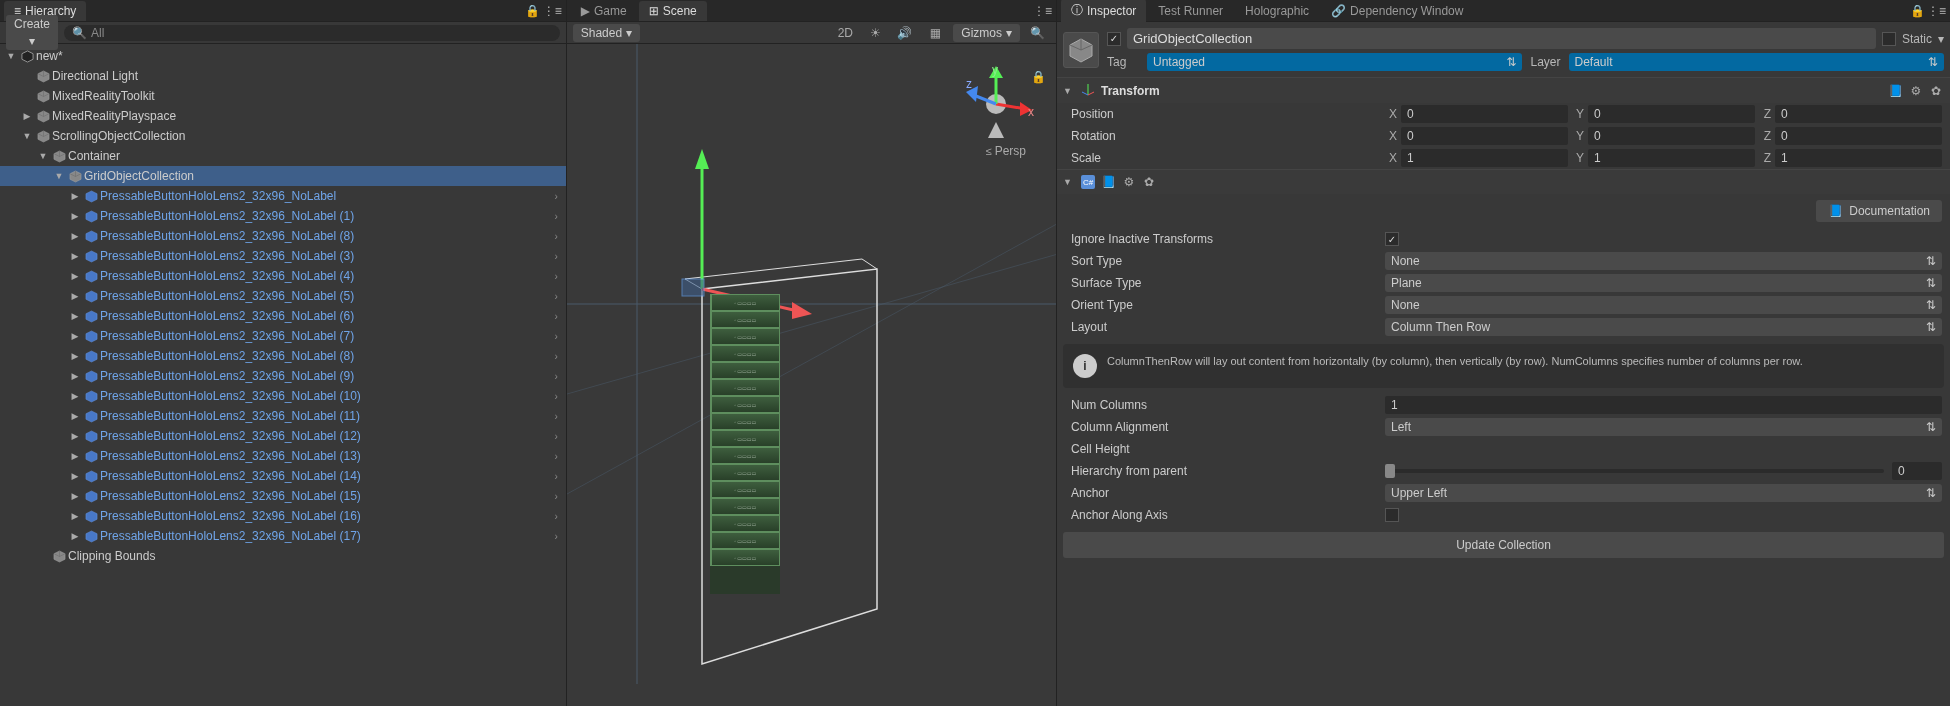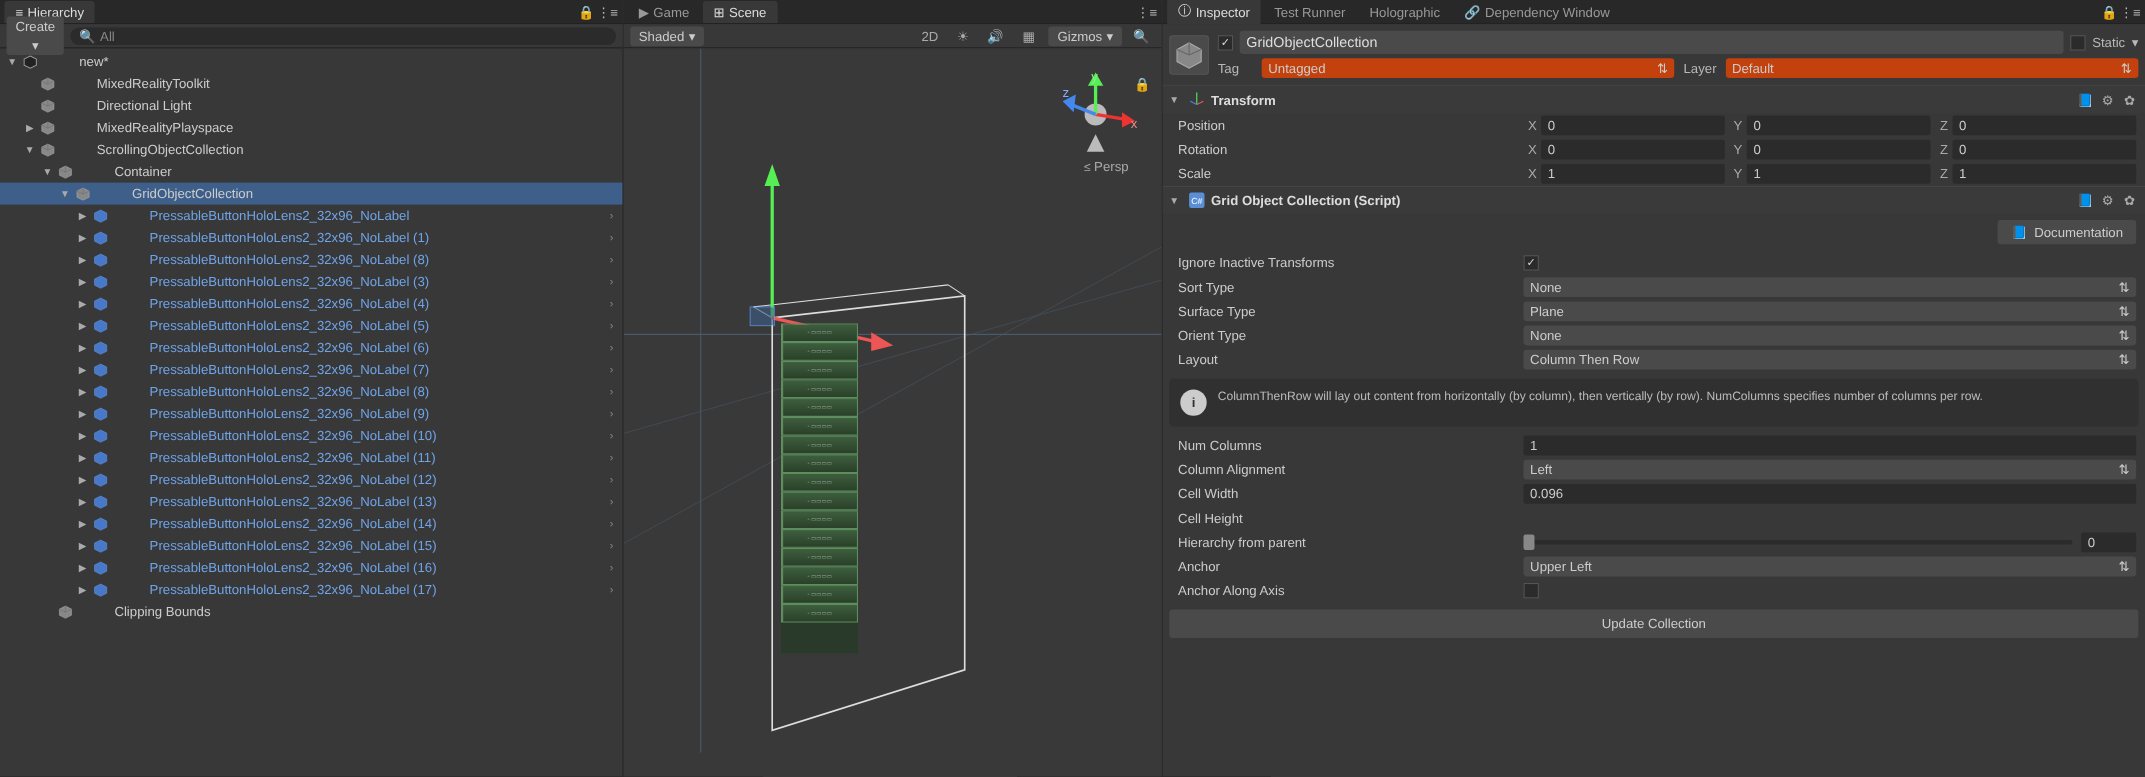--- a/index.html
+++ b/index.html
@@ -20,38 +20,38 @@
 
 .tree { flex: 1; overflow: auto; padding: 2px 0; scrollbar-width: thin; scrollbar-color: #555 #383838; }
 .tree::-webkit-scrollbar { width: 14px; }
 .tree::-webkit-scrollbar-track { background: #383838; }
 .tree::-webkit-scrollbar-thumb { background: #555; }
 .tree-row { display: flex; align-items: center; height: 20px; padding-left: 4px; cursor: pointer; gap: 2px; }
 .tree-row.selected { background: #3e5f8a; }
 .tree-toggle { width: 14px; text-align: center; color: #aaa; font-size: 9px; }
 .cube-icon { width: 14px; height: 14px; display: inline-flex; align-items: center; justify-content: center; }
 .cube-icon svg { width: 13px; height: 13px; }
-.tree-label { color: #ccc; white-space: nowrap; margin-left: 36px; }
+.tree-label { color: #ccc; white-space: nowrap; }
 .tree-label.prefab { color: #6fa4e8; }
 .row-chevron { margin-left: auto; margin-right: 8px; color: #888; font-size: 10px; }
 
 .scene-tools { display: flex; align-items: center; background: #383838; height: 22px; padding: 2px 6px; gap: 6px; border-bottom: 1px solid #222; }
 .dd { background: #4a4a4a; color: #ccc; padding: 2px 8px; border-radius: 3px; cursor: pointer; font-size: 11px; display: flex; align-items: center; gap: 4px; }
 .icon-btn { width: 24px; height: 18px; display: flex; align-items: center; justify-content: center; color: #aaa; cursor: pointer; }
 .viewport { flex: 1; background: #393939; position: relative; overflow: hidden; }
 
 .gizmo { position: absolute; right: 20px; top: 20px; width: 80px; height: 80px; }
 .persp-label { position: absolute; right: 30px; top: 100px; color: #aaa; font-size: 11px; }
 
 .insp-tabs { display: flex; align-items: center; background: #282828; height: 22px; border-bottom: 1px solid #222; padding: 0 4px; gap: 2px; }
 
 .obj-header { display: flex; align-items: center; padding: 6px; background: #383838; gap: 8px; }
 .obj-icon { width: 36px; height: 36px; background: #4a4a4a; border: 1px solid #555; border-radius: 3px; display: flex; align-items: center; justify-content: center; }
 .name-input { flex: 1; background: #4a4a4a; color: #ddd; padding: 3px 6px; border: none; border-radius: 3px; font-size: 13px; }
-.tag-dd { flex: 1; background: #c2410c; color: #ccc; padding: 2px 6px; border-radius: 3px; font-size: 11px; display: flex; align-items: center; }
+.tag-dd { flex: 1; background: #0369a1; color: #ccc; padding: 2px 6px; border-radius: 3px; font-size: 11px; display: flex; align-items: center; }
 
 .comp-header { display: flex; align-items: center; background: #3a3a3a; padding: 4px 6px; gap: 6px; border-top: 1px solid #444; }
 .comp-toggle { width: 12px; color: #aaa; font-size: 9px; cursor: pointer; }
 .comp-title { font-weight: bold; color: #ddd; flex: 1; }
 .comp-icons { display: flex; gap: 4px; }
 .comp-icons span { width: 16px; height: 16px; display: flex; align-items: center; justify-content: center; cursor: pointer; color: #aaa; }
 
 .prop-row { display: flex; align-items: center; padding: 2px 8px; height: 22px; }
 .prop-label { width: 320px; color: #ccc; padding-left: 6px; }
 .prop-field { flex: 1; background: #2b2b2b; color: #ccc; padding: 2px 6px; border: none; border-radius: 2px; font-size: 12px; }
@@ -110,33 +110,33 @@
       <div class="tree-row" style="padding-left: 20px;">
         <span class="tree-toggle"></span>
         <span class="cube-icon">
           <svg viewBox="0 0 14 14">
             <polygon points="7,1 13,4 13,10 7,13 1,10 1,4" fill="#888" stroke="#aaa" stroke-width="0.5"></polygon>
             <line x1="7" y1="1" x2="7" y2="7" stroke="#666" stroke-width="0.5"></line>
             <line x1="1" y1="4" x2="7" y2="7" stroke="#666" stroke-width="0.5"></line>
             <line x1="13" y1="4" x2="7" y2="7" stroke="#666" stroke-width="0.5"></line>
           </svg>
         </span>
-        <span class="tree-label">MixedRealityToolkit</span>
+        <span class="tree-label">Directional Light</span>
       </div>
       <div class="tree-row" style="padding-left: 20px;">
         <span class="tree-toggle"></span>
         <span class="cube-icon">
           <svg viewBox="0 0 14 14">
             <polygon points="7,1 13,4 13,10 7,13 1,10 1,4" fill="#888" stroke="#aaa" stroke-width="0.5"></polygon>
             <line x1="7" y1="1" x2="7" y2="7" stroke="#666" stroke-width="0.5"></line>
             <line x1="1" y1="4" x2="7" y2="7" stroke="#666" stroke-width="0.5"></line>
             <line x1="13" y1="4" x2="7" y2="7" stroke="#666" stroke-width="0.5"></line>
           </svg>
         </span>
-        <span class="tree-label">Directional Light</span>
+        <span class="tree-label">MixedRealityToolkit</span>
       </div>
       <div class="tree-row" style="padding-left: 20px;">
         <span class="tree-toggle">▶</span>
         <span class="cube-icon">
           <svg viewBox="0 0 14 14">
             <polygon points="7,1 13,4 13,10 7,13 1,10 1,4" fill="#888" stroke="#aaa" stroke-width="0.5"></polygon>
             <line x1="7" y1="1" x2="7" y2="7" stroke="#666" stroke-width="0.5"></line>
             <line x1="1" y1="4" x2="7" y2="7" stroke="#666" stroke-width="0.5"></line>
             <line x1="13" y1="4" x2="7" y2="7" stroke="#666" stroke-width="0.5"></line>
           </svg>
@@ -560,21 +560,20 @@
       <span class="axis">Y</span>
         <input value="1" style="">
       <span class="axis">Z</span>
         <input value="1" style="">
     </div>
   </div>
 
   <div class="comp-header">
     <span class="comp-toggle">▼</span>
     <span style="background:#5a8fd8;width:14px;height:14px;border-radius:2px;font-size:8px;color:#fff;display:inline-flex;align-items:center;justify-content:center">C#</span>
-    <span class="comp-title">Grid Object Collection (Script)</span>
     <div class="comp-icons">
       <span>📘</span>
       <span>⚙</span>
       <span>✿</span>
     </div>
   </div>
   <div style="overflow:hidden;padding:2px 0">
     <div class="doc-btn">
       <span>📘</span>
       <span>Documentation</span>
@@ -623,24 +622,20 @@
     <input class="prop-field" value="1" style="">
   </div>
   <div class="prop-row">
     <div class="prop-label">Column Alignment</div>
     <div class="prop-dd">
         <span>Left</span>
         <span style="margin-left:auto">⇅</span>
       </div>
   </div>
   <div class="prop-row">
-    <div class="prop-label">Cell Width</div>
-    <input class="prop-field" value="0.096" style="">
-  </div>
-  <div class="prop-row">
     <div class="prop-label">Cell Height</div>
   </div>
   <div class="slider-row">
     <div class="prop-label">Hierarchy from parent</div>
     <div class="slider-track">
         <div class="slider-thumb"></div>
       </div>
     <input class="slider-val" value="0" style="">
   </div>
   <div class="prop-row">

